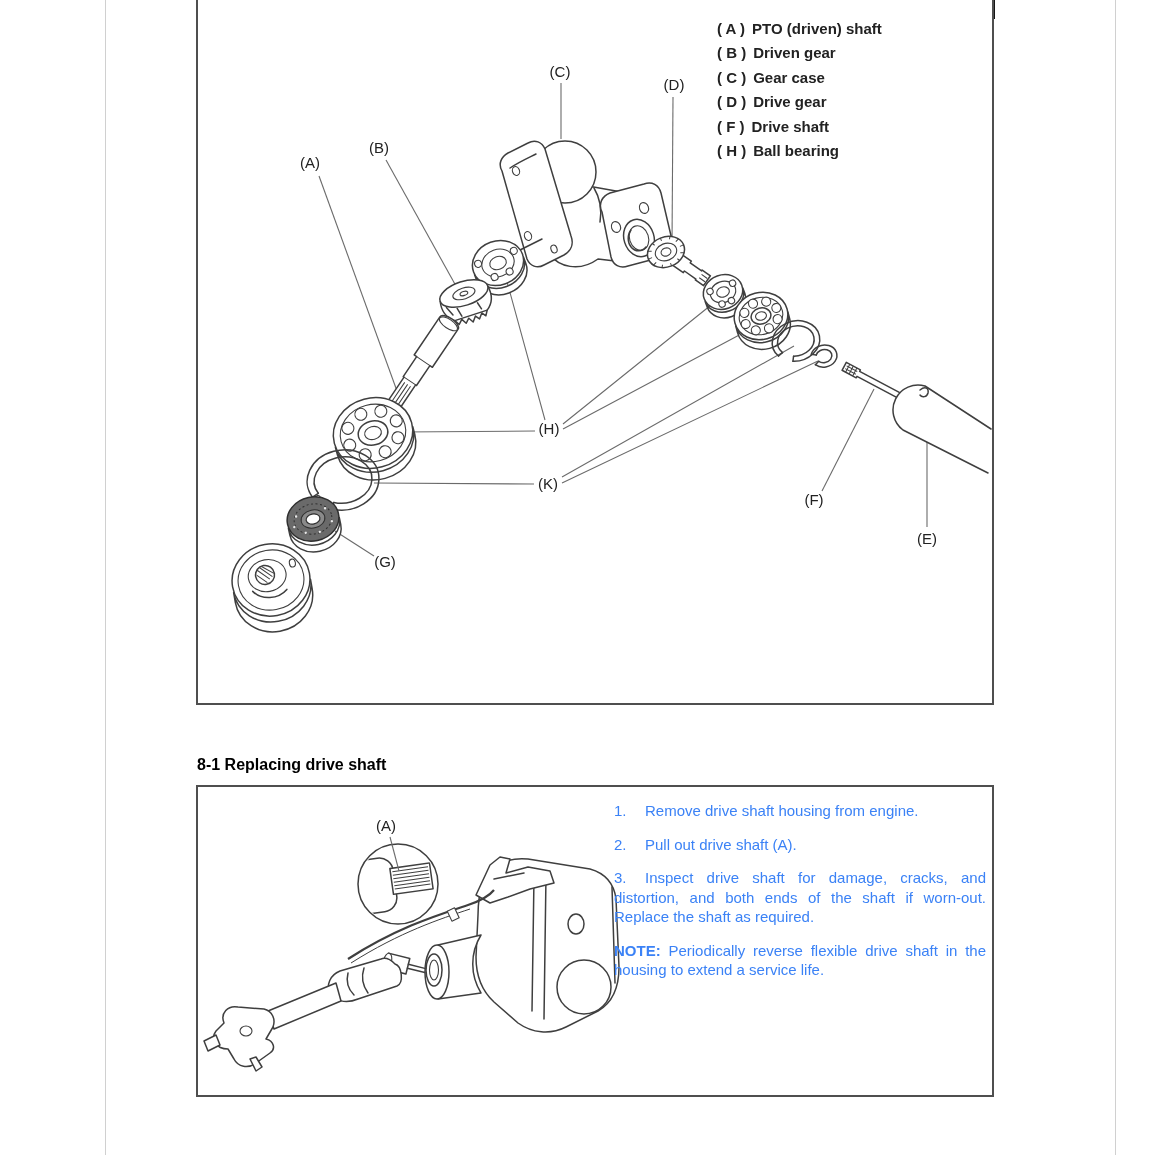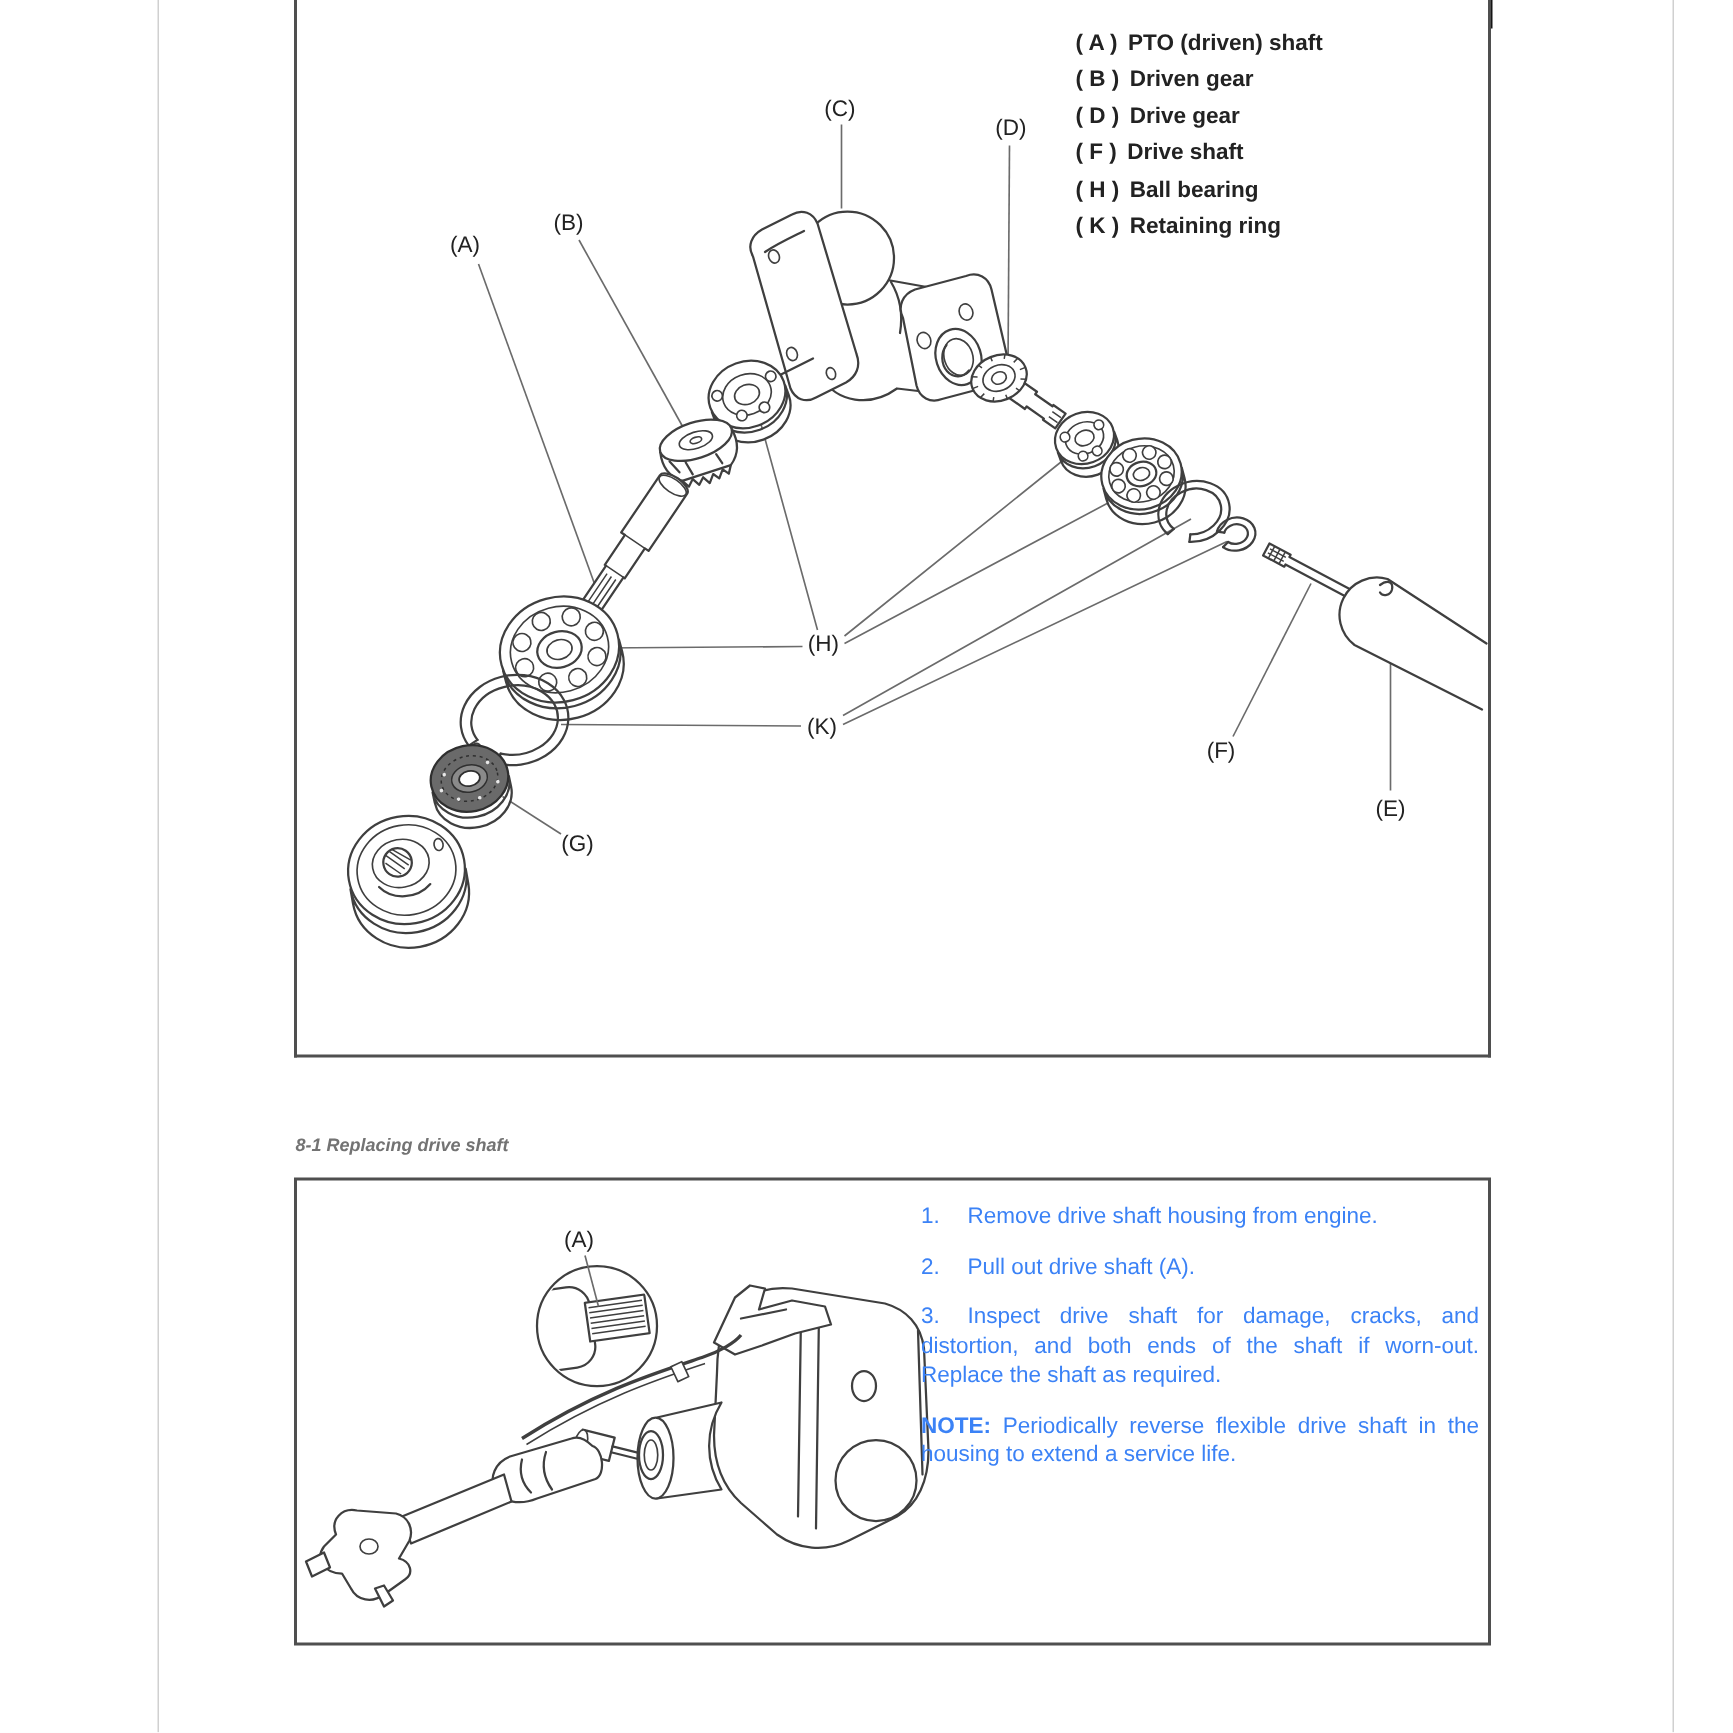--- a/index.html
+++ b/index.html
@@ -9,21 +9,21 @@
   .page-edge.left{left:105px;}
   .page-edge.right{left:1115px;}
   .panel{position:absolute;left:196px;width:798px;background:#fff;box-sizing:border-box;
          border:2px solid #4f4f4f;}
   .panel.diagram{top:0;height:705px;border-top:none;}
   .panel.procedure{top:785px;height:312px;}
   .scan-tick{position:absolute;left:991px;top:0;width:4px;height:19px;background:#151515;}
   svg{position:absolute;left:0;top:0;}
   .parts-list{position:absolute;left:519px;top:17px;font-size:15px;line-height:24.4px;white-space:nowrap;font-weight:bold;}
   .part-key{margin-right:7px;}
-  .section-heading{position:absolute;left:197px;top:756px;margin:0;font-size:12px;font-weight:bold;color:#737373;font-style:italic;}
+  .section-heading{position:absolute;left:197px;top:756px;margin:0;font-size:16px;font-weight:bold;color:#000000;}
   .instructions{position:absolute;left:416px;top:14px;width:372px;font-size:15px;line-height:19.5px;
                 text-align:justify;color:#3b82f6;}
   .instructions p{margin:0 0 14px 0;}
   .step-num{display:inline-block;width:31px;}
   .note-label{font-weight:bold;}
   
   .ln{fill:none;stroke:#3f3f3f;stroke-width:1.5;stroke-linecap:round;stroke-linejoin:round;}
   .fw{fill:#ffffff;stroke:#3f3f3f;stroke-width:1.5;stroke-linejoin:round;}
   .fwt{fill:#ffffff;stroke:#3f3f3f;stroke-width:1.1;stroke-linejoin:round;}
   .leader{fill:none;stroke:#6b6b6b;stroke-width:1.1;}
@@ -214,24 +214,24 @@
         <text class="callout" x="616" y="505">(F)</text>
         <text class="callout" x="187" y="567">(G)</text>
         <text class="callout" x="351" y="434">(H)</text>
         <text class="callout" x="350" y="489">(K)</text>
       </g>
     </svg>
 
     <div class="parts-list">
       <div class="part-row"><span class="part-key">( A )</span><span>PTO (driven) shaft</span></div>
       <div class="part-row"><span class="part-key">( B )</span><span>Driven gear</span></div>
+      <div class="part-row"><span class="part-key">( C )</span><span>Gear case</span></div>
       <div class="part-row"><span class="part-key">( D )</span><span>Drive gear</span></div>
       <div class="part-row"><span class="part-key">( F )</span><span>Drive shaft</span></div>
       <div class="part-row"><span class="part-key">( H )</span><span>Ball bearing</span></div>
-      <div class="part-row"><span class="part-key">( K )</span><span>Retaining ring</span></div>
     </div>
   </section>
 
   <h2 class="section-heading">8-1 Replacing drive shaft</h2>
 
   <section class="panel procedure">
     <svg width="794" height="308" viewBox="0 0 794 308">
       <defs>
         <clipPath id="magClip">
             <circle cx="200" cy="97" r="38.5"></circle>

